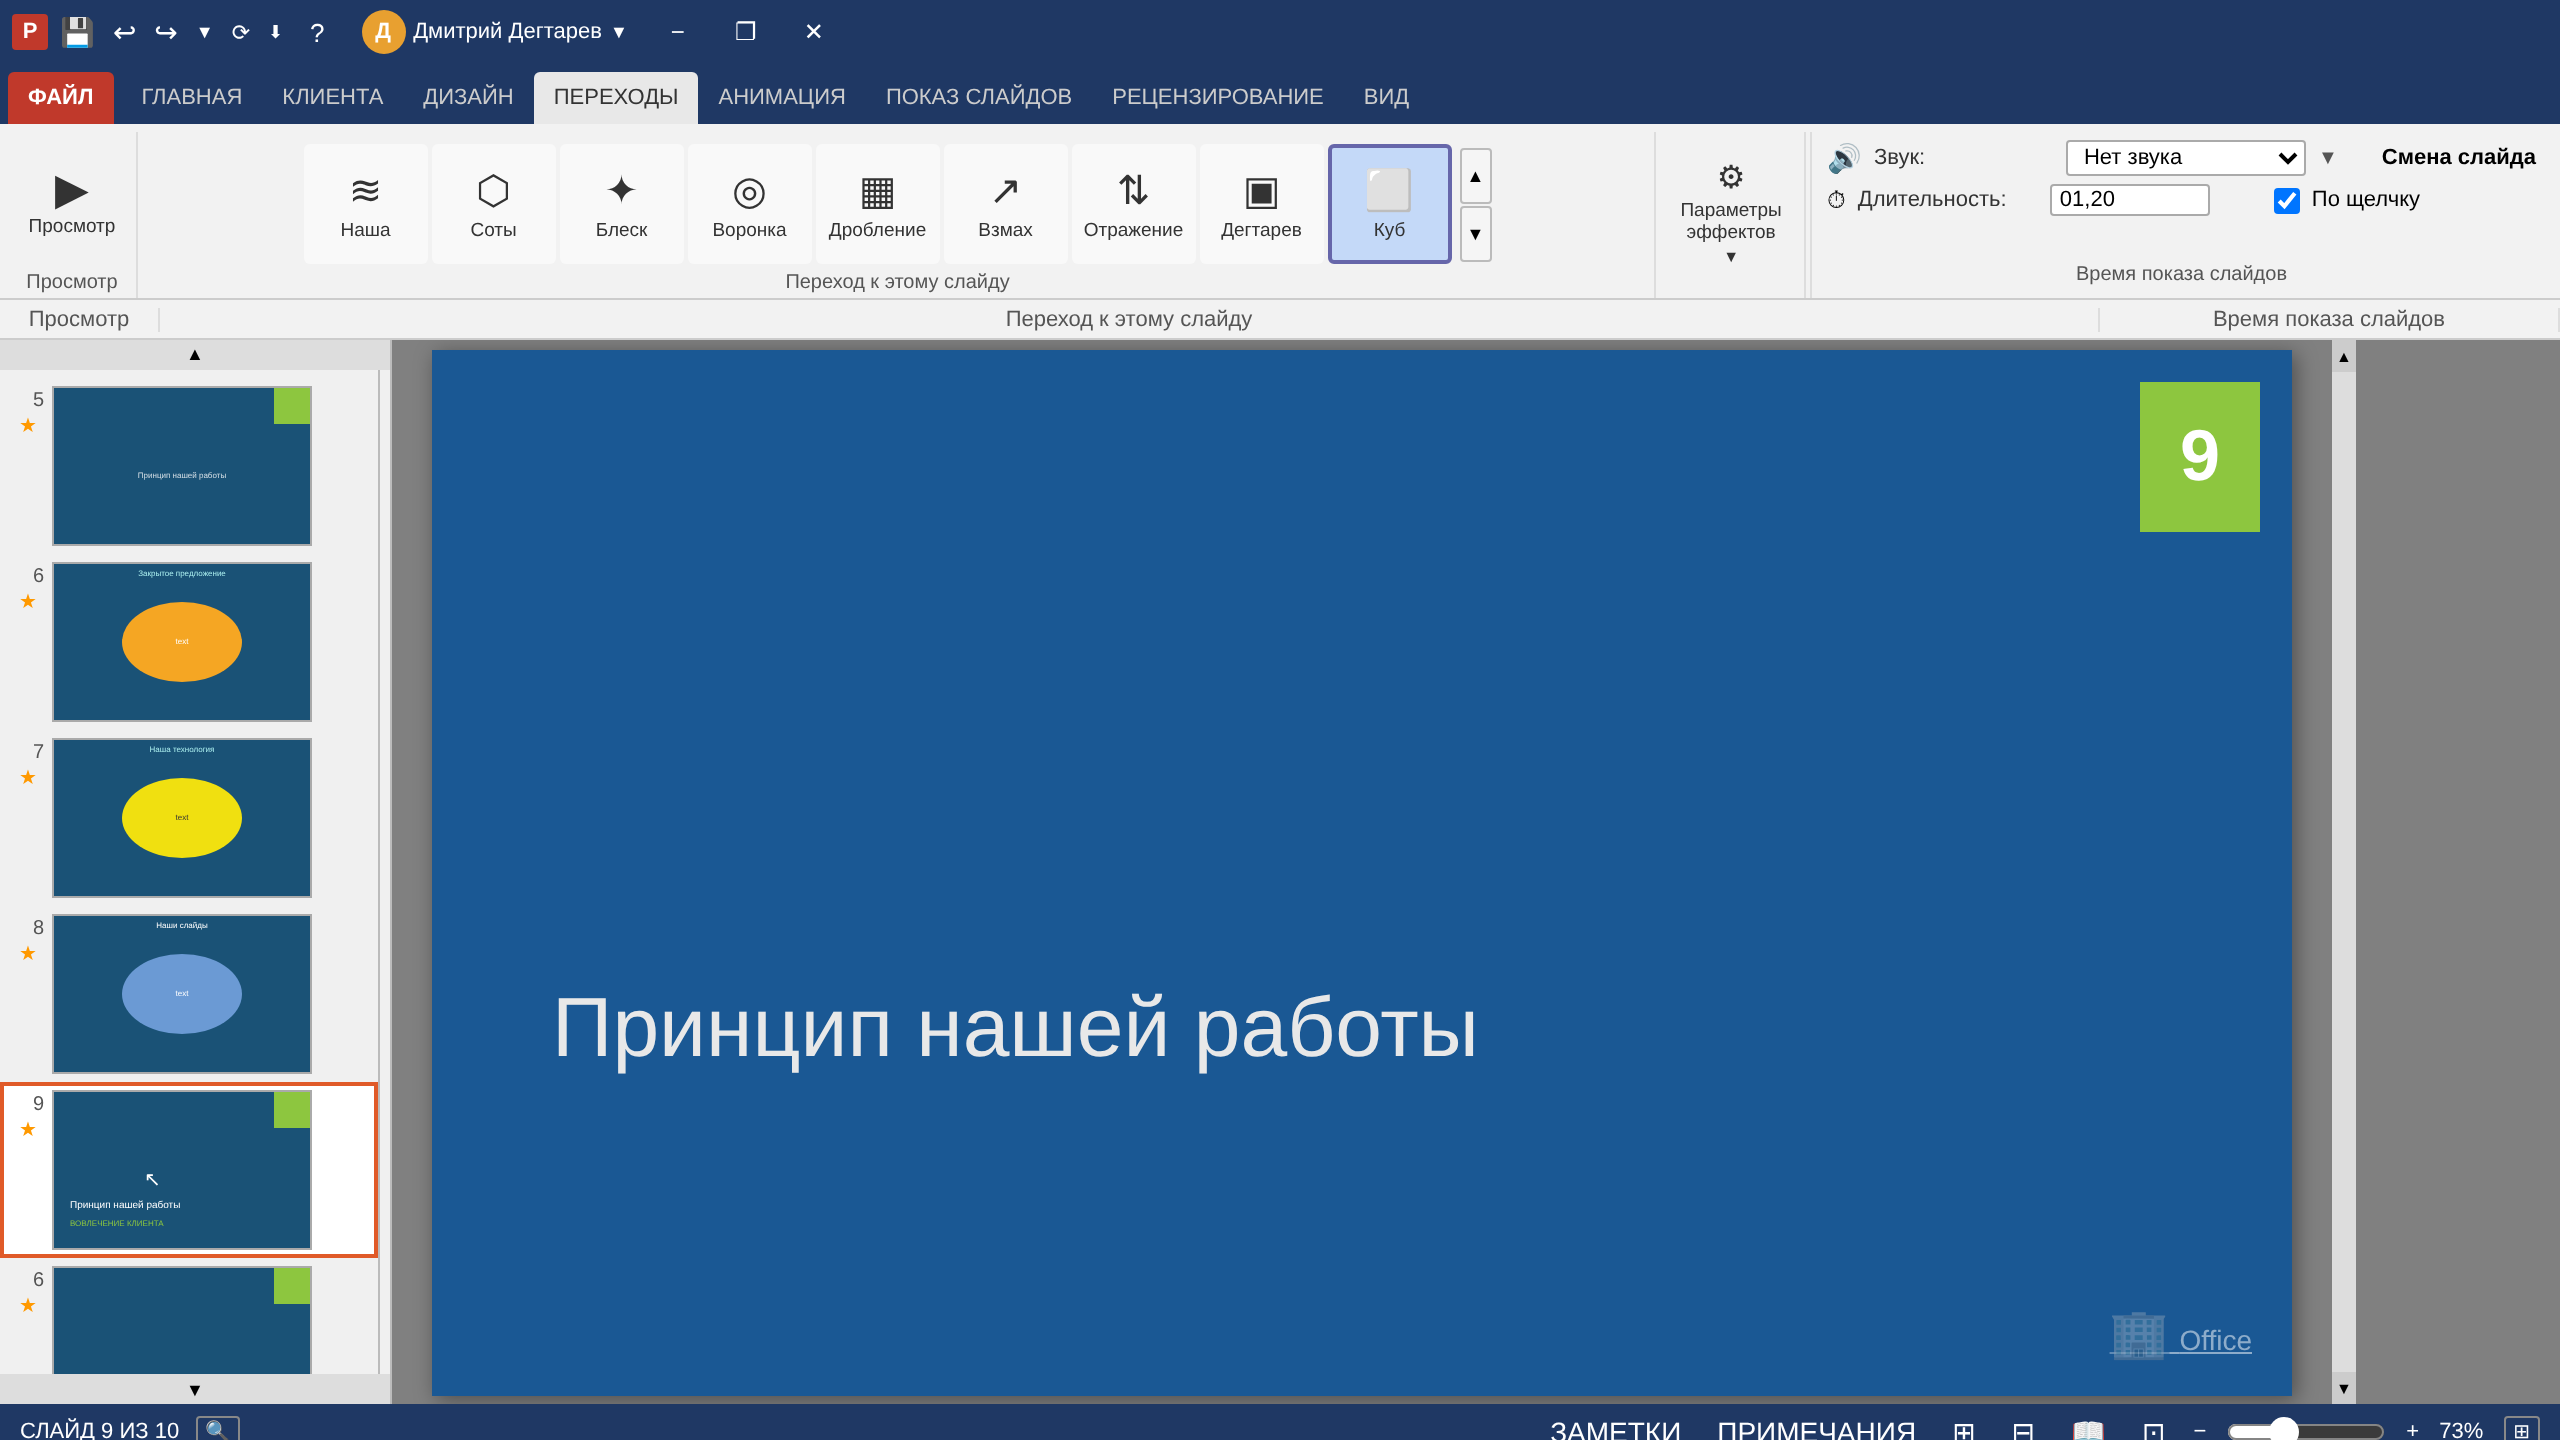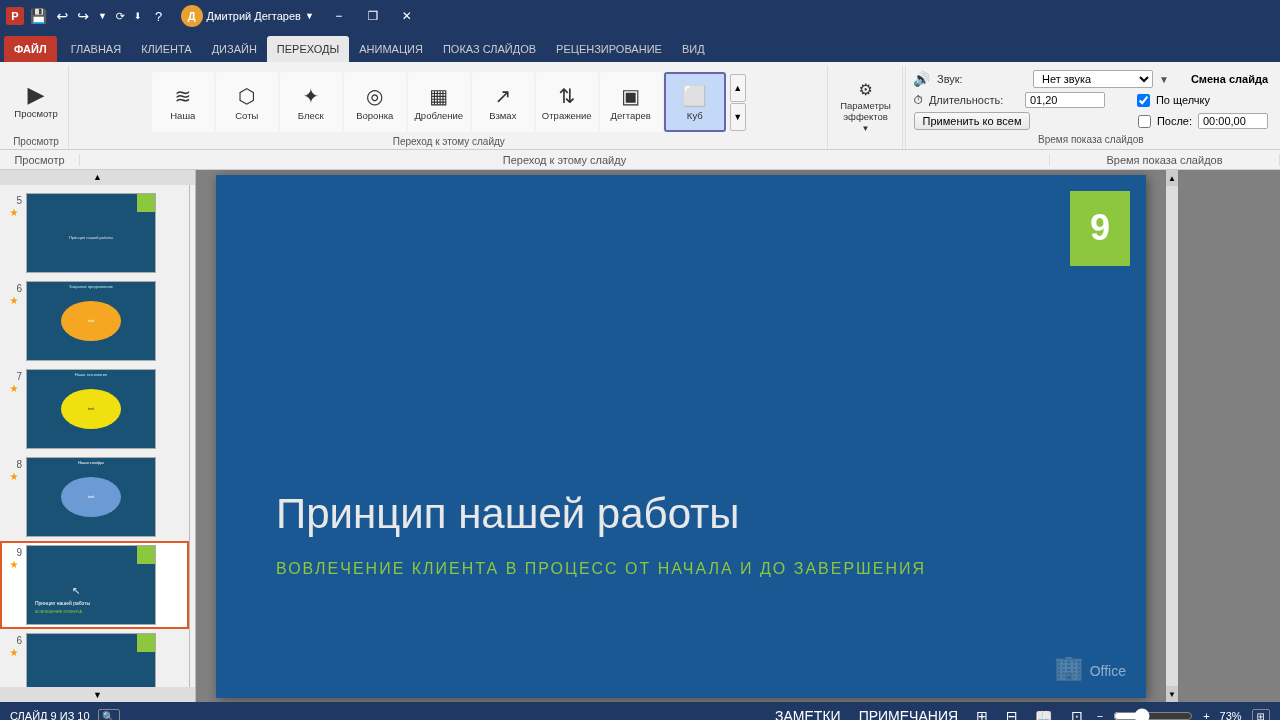--- a/index.html
+++ b/index.html
@@ -281,20 +281,21 @@
       font-size: 16px;
       color: #8dc63f;
       letter-spacing: 2px;
     }
     .office-logo {
       position: absolute;
       bottom: 16px;
       right: 20px;
       color: rgba(255,255,255,0.5);
       font-size: 18px;
+      text-decoration: underline;
     }
 
     
     #right-scroll {
       width: 12px;
       background: #ddd;
       display: flex;
       flex-direction: column;
     }
 
@@ -537,27 +538,20 @@
 
     <div class="settings-row">
       <span style="font-size:12px;">⏱</span>
       <span class="settings-label">Длительность:</span>
       <input class="settings-input" type="text" value="01,20" style="">
       <span style="width:20px;"></span>
       <input type="checkbox" class="settings-checkbox" checked="" style="">
       <span>По щелчку</span>
     </div>
 
-    <div class="settings-row">
-      <button class="settings-btn">Применить ко всем</button>
-      <span style="flex:1;"></span>
-      <input type="checkbox" class="settings-checkbox" style="">
-      <span>После:</span>
-      <input class="settings-input" type="text" value="00:00,00" style="width: 70px;">
-    </div>
     <div class="ribbon-group-label" style="margin-top:auto; padding-bottom:2px; text-align:center;">Время показа слайдов</div>
   </div>
 </div>
 
 <div id="section-labels">
   <div class="section-label-item section-label-preview">Просмотр</div>
   <div class="section-label-item section-label-transitions">Переход к этому слайду</div>
   <div class="section-label-item section-label-timing">Время показа слайдов</div>
 </div>
 
@@ -663,21 +657,20 @@
 
     <div id="canvas-area">
       <div id="slide-canvas">
 
         <div class="canvas-accent-box">
           <span>9</span>
         </div>
 
         <div class="canvas-title">Принцип нашей работы</div>
 
-        <div class="canvas-subtitle">ВОВЛЕЧЕНИЕ КЛИЕНТА В ПРОЦЕСС ОТ НАЧАЛА И ДО ЗАВЕРШЕНИЯ</div>
 
         <div class="office-logo">
           <span style="font-size:24px;opacity:0.6;">🏢</span>
           <span style="font-size:14px;color:rgba(255,255,255,0.5);"> Office</span>
         </div>
       </div>
     </div>
 
     <div id="right-scroll" style="width:12px;background:#ddd;display:flex;flex-direction:column;align-items:center;">
       <button style="width:12px;height:16px;font-size:8px;border:none;background:#ccc;cursor:pointer;">▲</button>

